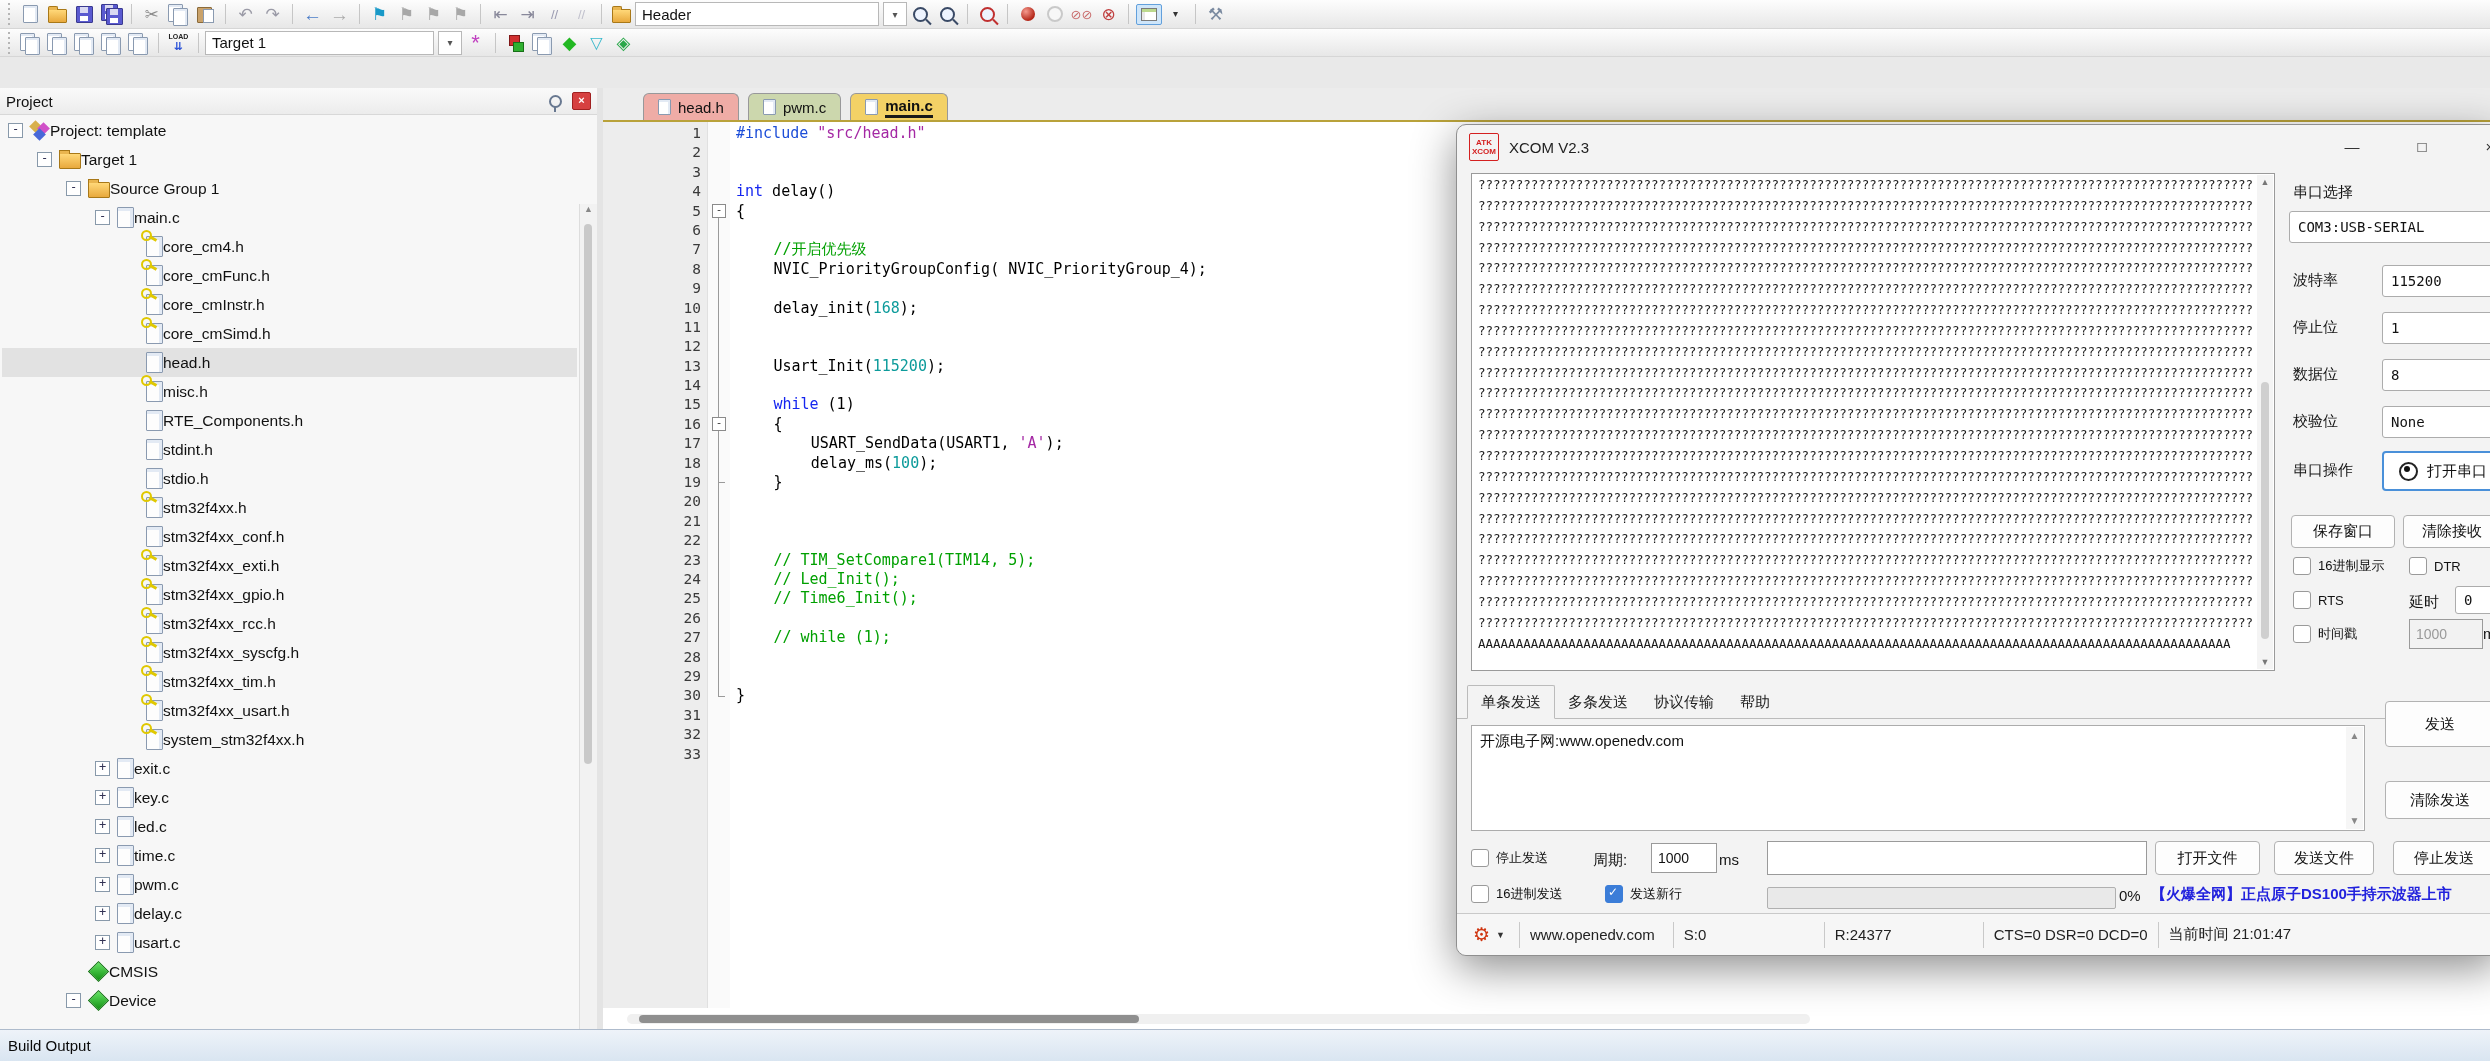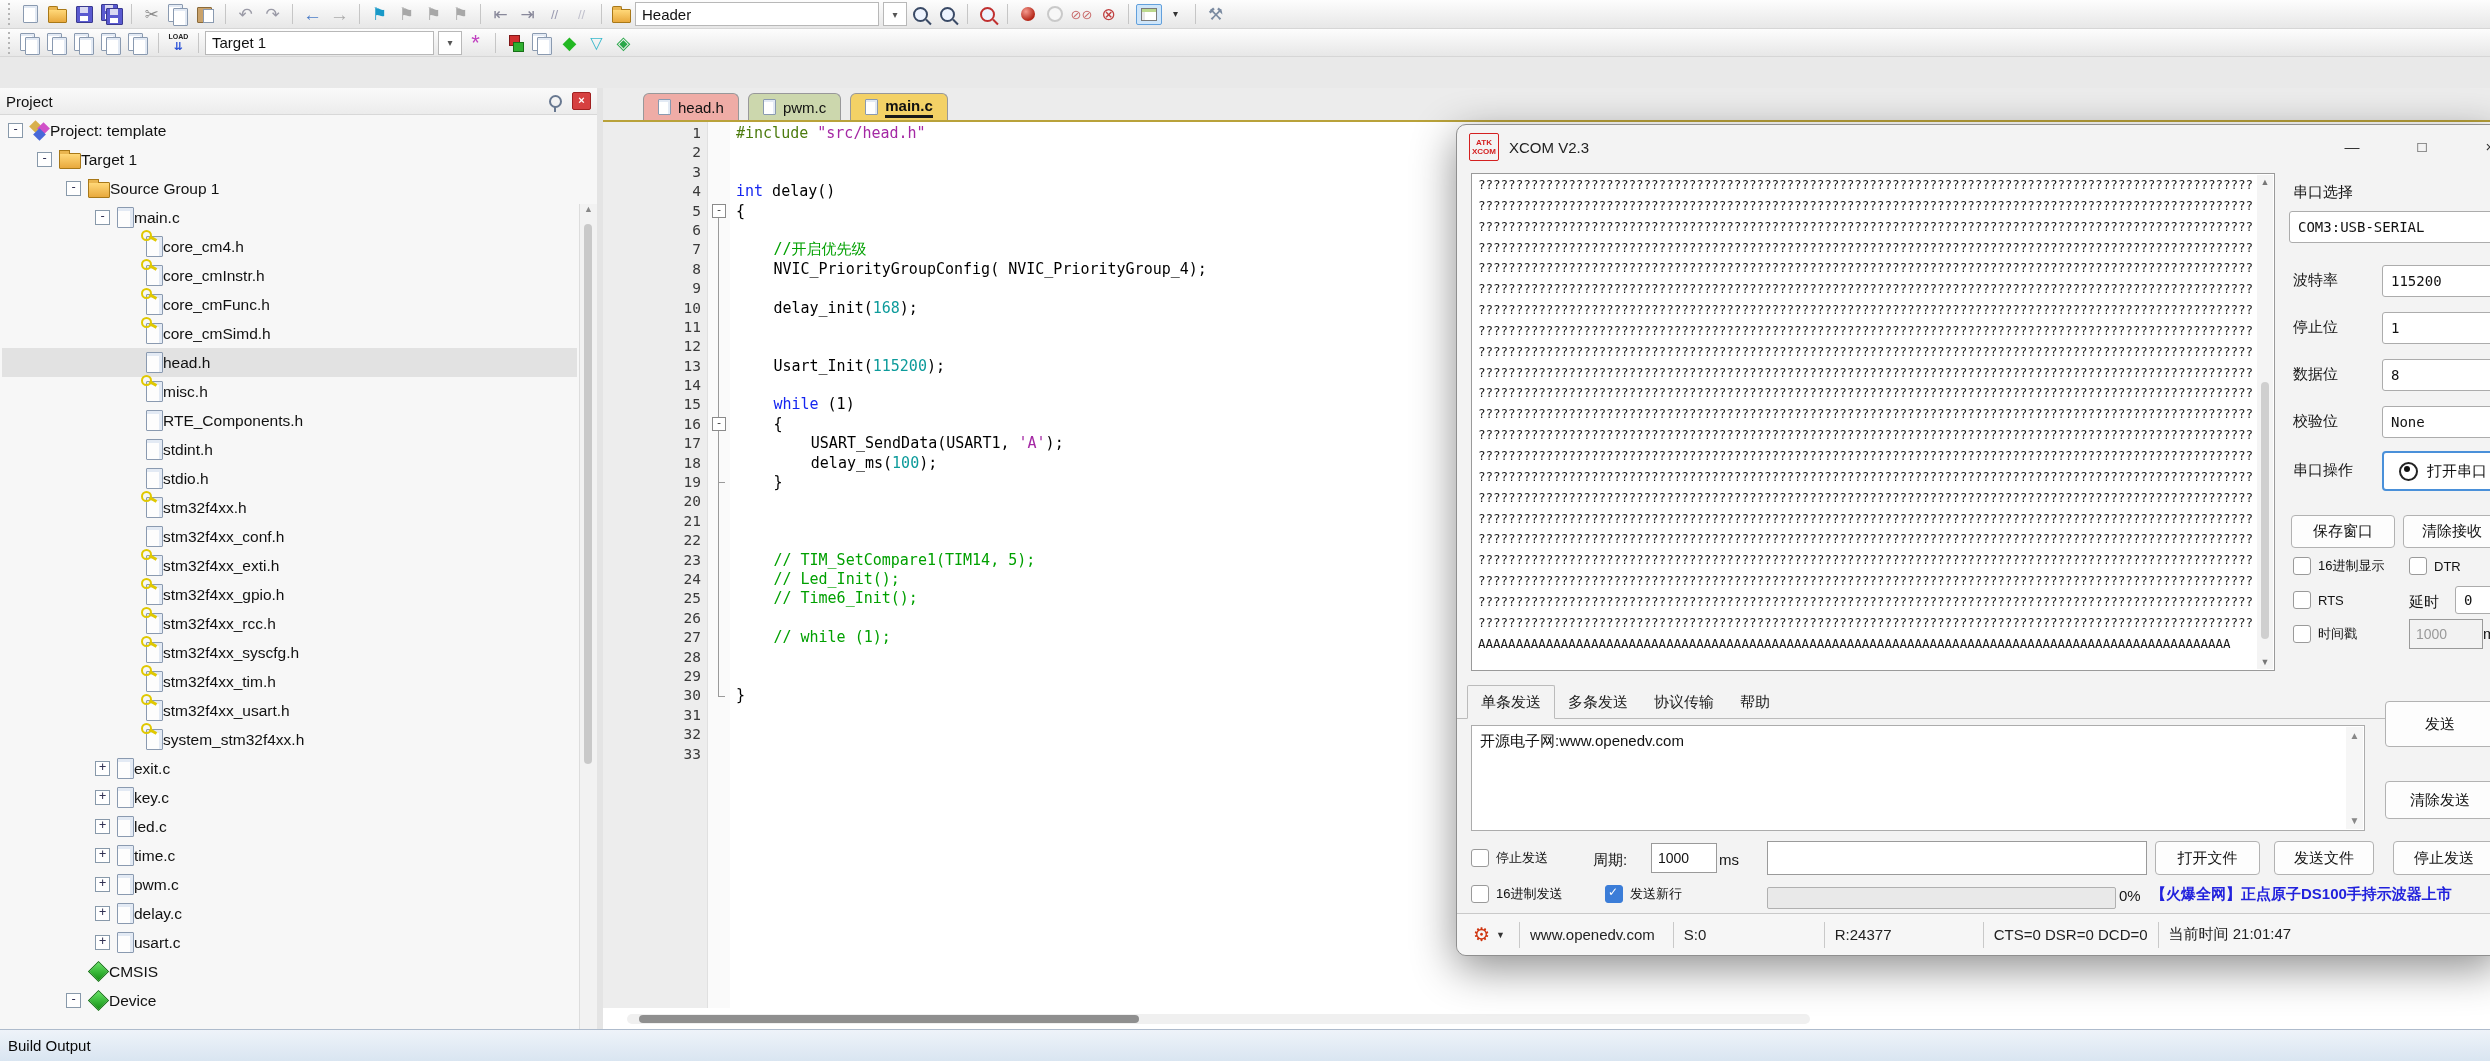--- a/index.html
+++ b/index.html
@@ -102,21 +102,21 @@
   .fline{position:absolute;left:10px;width:0;border-left:1px solid #9a9a9a;}
   .ftick{position:absolute;left:10px;width:7px;height:0;border-top:1px solid #9a9a9a;}
   .fbox{position:absolute;left:4px;width:12px;height:12px;border:1px solid #8a8a8a;background:#fff;
         font:11px/10px "DejaVu Sans Mono",monospace;text-align:center;color:#333;}
   #code{position:absolute;left:133px;top:36px;right:4px;bottom:22px;overflow:hidden;}
   .cl{height:19.4px;white-space:pre;font:15px/19.4px "DejaVu Sans Mono",monospace;}
   .tok-kw{color:#1526f0;}
   .tok-cmt{color:#00a000;}
   .tok-num{color:#0d9b9b;}
   .tok-str{color:#a428a4;}
-  .tok-inc{color:#4d7c0f;}
+  .tok-inc{color:#1d4ed8;}
   .tok-pl{color:#000;}
   #hsb{position:absolute;left:24px;right:680px;bottom:6px;height:10px;background:#f0f0f0;border-radius:5px;}
   #hsb .thumb{position:absolute;left:12px;width:500px;top:1px;height:8px;border-radius:4px;background:#8f8f8f;}
   
   #bbar{left:0;right:0;bottom:0;width:2490px;height:31px;background:linear-gradient(#eef3f9,#d9e5f1);
         border-top:1px solid #aebbcc;display:flex;align-items:center;padding-left:8px;font-size:15px;color:#0a0a0a;}
   
   #xcom{left:1456px;top:124px;width:1042px;height:830px;background:#f3f3f3;border:1px solid #8f8f8f;
         border-radius:10px;box-shadow:0 12px 44px rgba(0,0,0,.45);z-index:5;}
   #xtitle{position:absolute;left:0;top:0;right:0;height:44px;display:flex;align-items:center;padding-left:12px;gap:10px;}
@@ -396,28 +396,28 @@
           <span class="tico tico-file">
             <span class="ic-key"></span>
           </span>
           <span class="lbl">core_cm4.h</span>
         </div>
         <div class="trow" style="padding-left: 122px;">
           <span class="texp ghost">-</span>
           <span class="tico tico-file">
             <span class="ic-key"></span>
           </span>
+          <span class="lbl">core_cmFunc.h</span>
+        </div>
+        <div class="trow" style="padding-left: 122px;">
+          <span class="texp ghost">-</span>
+          <span class="tico tico-file">
+            <span class="ic-key"></span>
+          </span>
           <span class="lbl">core_cmInstr.h</span>
-        </div>
-        <div class="trow" style="padding-left: 122px;">
-          <span class="texp ghost">-</span>
-          <span class="tico tico-file">
-            <span class="ic-key"></span>
-          </span>
-          <span class="lbl">core_cmFunc.h</span>
         </div>
         <div class="trow" style="padding-left: 122px;">
           <span class="texp ghost">-</span>
           <span class="tico tico-file">
             <span class="ic-key"></span>
           </span>
           <span class="lbl">core_cmSimd.h</span>
         </div>
         <div class="trow sel" style="padding-left: 122px;">
           <span class="texp ghost">-</span>

